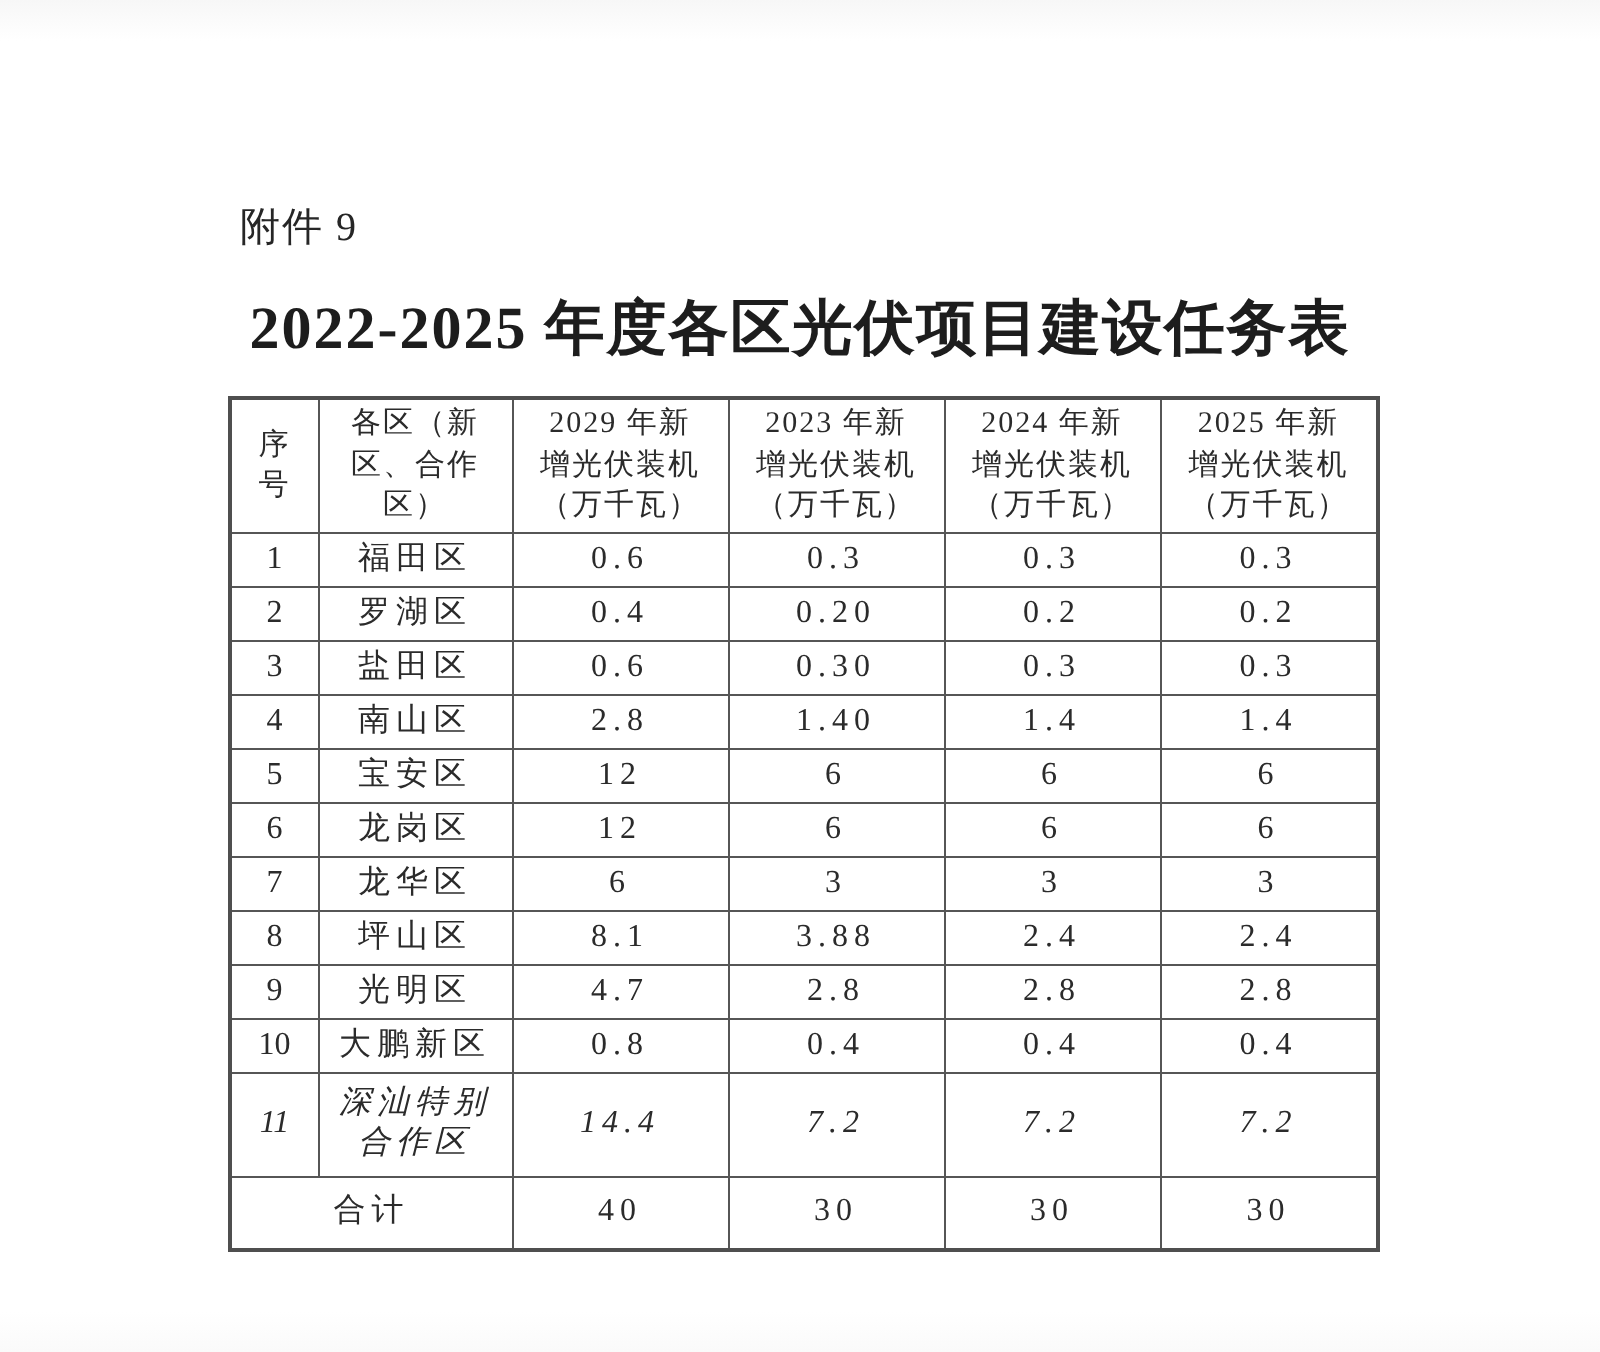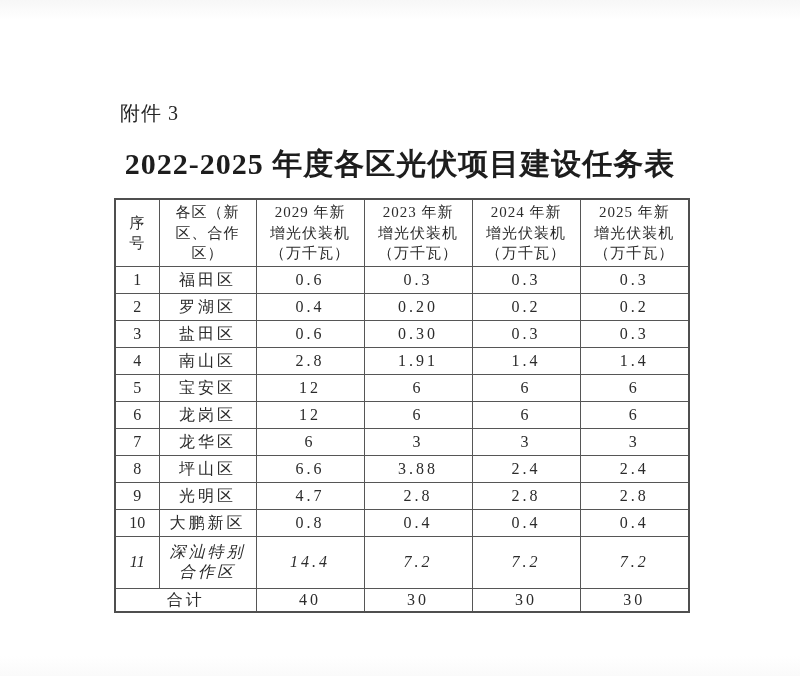--- a/index.html
+++ b/index.html
@@ -38,33 +38,33 @@
     padding: 1px 2px;
     color: #2b2b2b;
   }
   .task-table thead tr { height: 67px; }
   .task-table th {
     font-size: 15px; font-weight: 400;
     line-height: 1.35; letter-spacing: 1px;
   }
   .task-table tbody tr { height: 27px; }
   .task-table tbody tr.row-tall { height: 52px; font-style: italic; }
-  .task-table tbody tr.row-total { height: 24px; }
+  .task-table tbody tr.row-total { height: 37px; }
   .task-table td { font-size: 16px; line-height: 1.25; }
   .task-table td.cell-district { letter-spacing: 3px; }
   .task-table td.cell-num { letter-spacing: 3px; }
   .task-table td.cell-seq { letter-spacing: 0; }
   .task-table td.cell-total-label { letter-spacing: 3px; }
 </style>
 </head>
 <body>
 
 <div class="page">
 
-  <div class="attachment-label">附件 3</div>
+  <div class="attachment-label">附件 9</div>
 
   <h1 class="doc-title">2022-2025 年度各区光伏项目建设任务表</h1>
 
   <table class="task-table">
     <colgroup>
       <col style="width:44px">
       <col style="width:97px">
       <col style="width:108px">
       <col style="width:108px">
       <col style="width:108px">
@@ -113,21 +113,21 @@
         <td class="cell-district">盐田区</td>
         <td class="cell-num">0.6</td>
         <td class="cell-num">0.30</td>
         <td class="cell-num">0.3</td>
         <td class="cell-num">0.3</td>
       </tr>
       <tr>
         <td class="cell-seq">4</td>
         <td class="cell-district">南山区</td>
         <td class="cell-num">2.8</td>
-        <td class="cell-num">1.91</td>
+        <td class="cell-num">1.40</td>
         <td class="cell-num">1.4</td>
         <td class="cell-num">1.4</td>
       </tr>
       <tr>
         <td class="cell-seq">5</td>
         <td class="cell-district">宝安区</td>
         <td class="cell-num">12</td>
         <td class="cell-num">6</td>
         <td class="cell-num">6</td>
         <td class="cell-num">6</td>
@@ -144,21 +144,21 @@
         <td class="cell-seq">7</td>
         <td class="cell-district">龙华区</td>
         <td class="cell-num">6</td>
         <td class="cell-num">3</td>
         <td class="cell-num">3</td>
         <td class="cell-num">3</td>
       </tr>
       <tr>
         <td class="cell-seq">8</td>
         <td class="cell-district">坪山区</td>
-        <td class="cell-num">6.6</td>
+        <td class="cell-num">8.1</td>
         <td class="cell-num">3.88</td>
         <td class="cell-num">2.4</td>
         <td class="cell-num">2.4</td>
       </tr>
       <tr>
         <td class="cell-seq">9</td>
         <td class="cell-district">光明区</td>
         <td class="cell-num">4.7</td>
         <td class="cell-num">2.8</td>
         <td class="cell-num">2.8</td>

